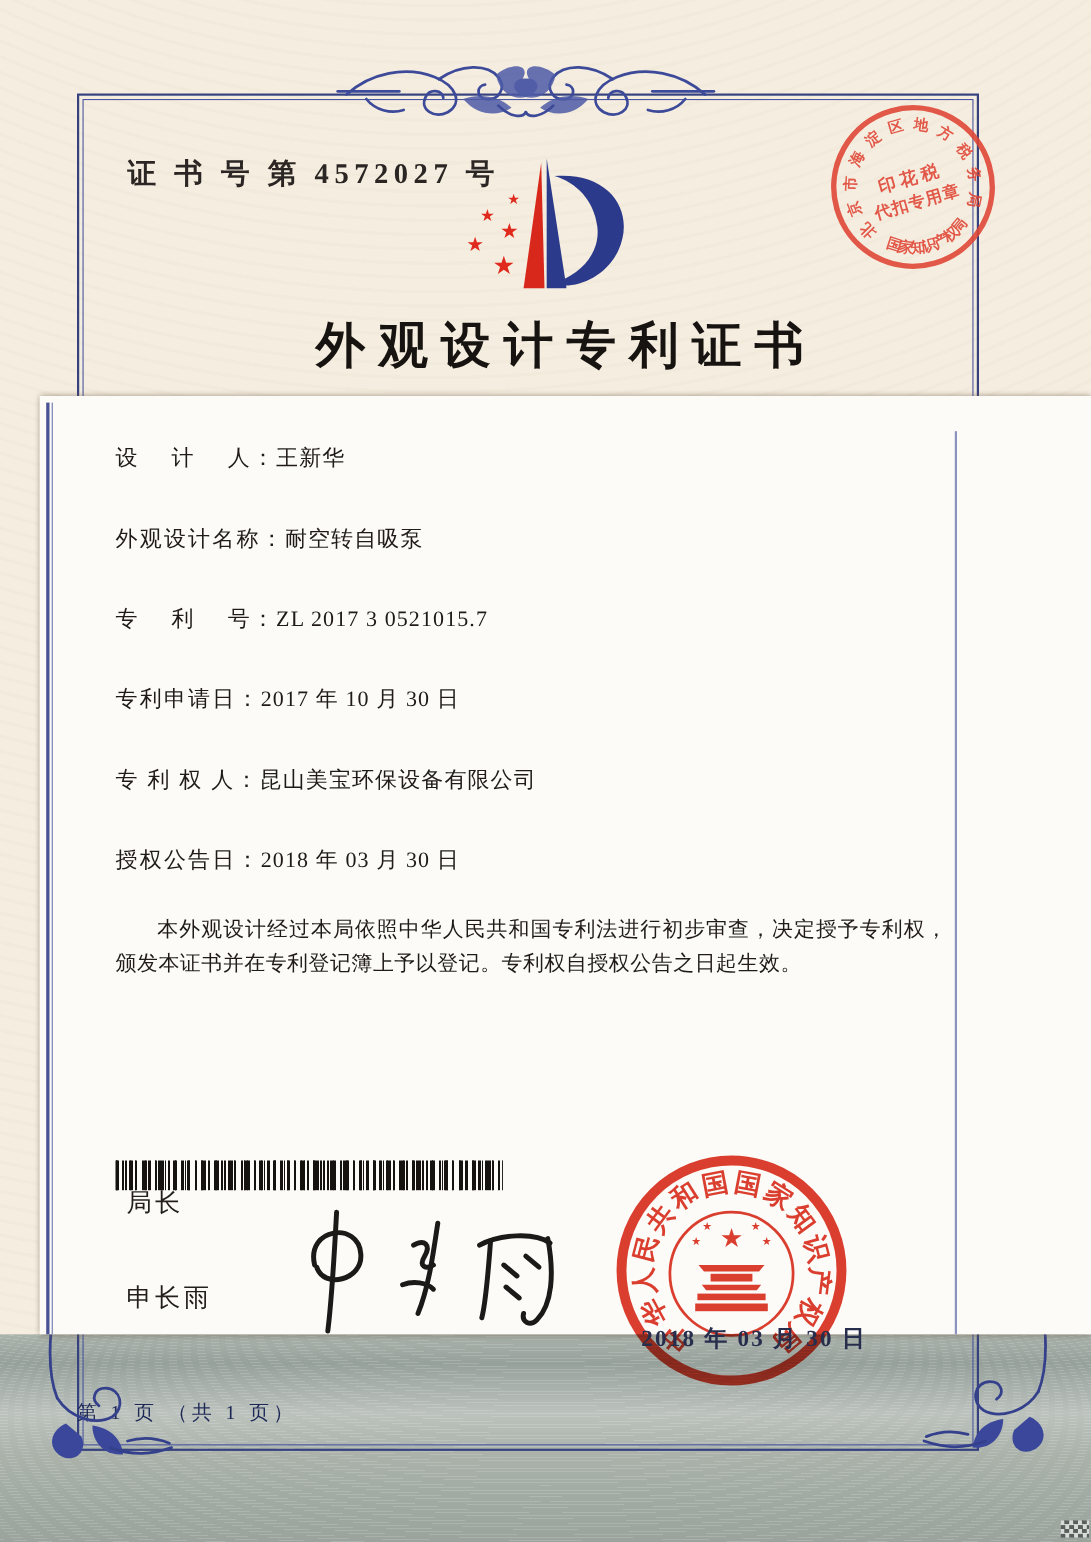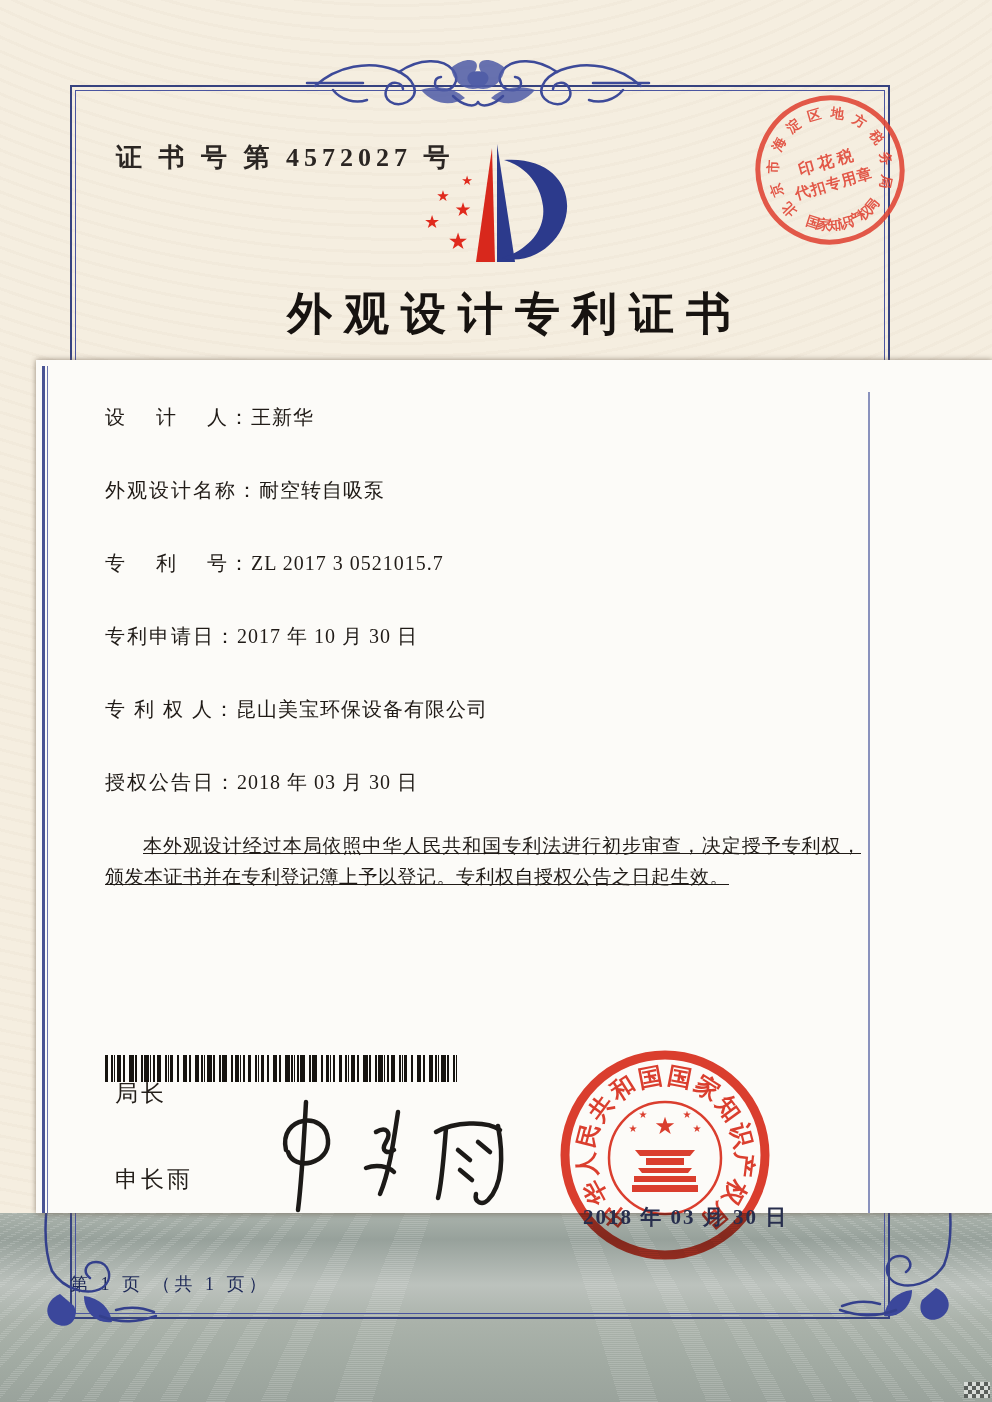--- a/index.html
+++ b/index.html
@@ -24,21 +24,21 @@
   
   .white-page{position:absolute; left:36px; top:360px; width:956px; height:853px;
     background:#fcfbf8; box-shadow:0 -1px 5px rgba(110,95,80,.45), 0 2px 5px rgba(110,95,80,.35); z-index:10;}
   .wp-left-line{position:absolute; left:6px; top:6px; bottom:0; width:6px;
     border-left:3px solid #4a5494; border-right:1px solid #6b74ac; box-sizing:border-box;}
   .wp-right-line{position:absolute; left:832px; top:32px; bottom:0; width:2px; background:#8a92bd;}
   .wp-content{position:absolute; left:69px; top:44px; width:790px; color:#201b17;}
   .field-row{font-size:20px; line-height:26px; margin-bottom:47px; letter-spacing:1px; white-space:nowrap;}
   .field-row .lbl{letter-spacing:2px;}
   .paras{width:756px; margin-top:-12px; font-size:19px; line-height:31px; text-align:justify; letter-spacing:.5px;}
-  .paras p{margin:16px 0 4px 0; text-indent:2em;text-decoration:underline;}
+  .paras p{margin:16px 0 4px 0; text-indent:2em;}
   .barcode{position:absolute; left:69px; top:695px; width:352px; height:27px; background-color:#fcfbf8;
     background-image:
       repeating-linear-gradient(90deg,#16130f 0 2px,transparent 2px 6px),
       repeating-linear-gradient(90deg,#16130f 0 1px,transparent 1px 9px),
       repeating-linear-gradient(90deg,#16130f 0 3px,transparent 3px 13px);}
   .signer-title{position:absolute; left:79px; top:718px; font-size:23px; letter-spacing:3px; color:#241f1a;
     font-family:"Liberation Sans", sans-serif;}
   .signer-name{position:absolute; left:79px; top:804px; font-size:23px; letter-spacing:3px; color:#241f1a;
     font-family:Liberation Serif, serif;}
   .signature{position:absolute; left:212px; top:738px; width:270px; height:115px;}

